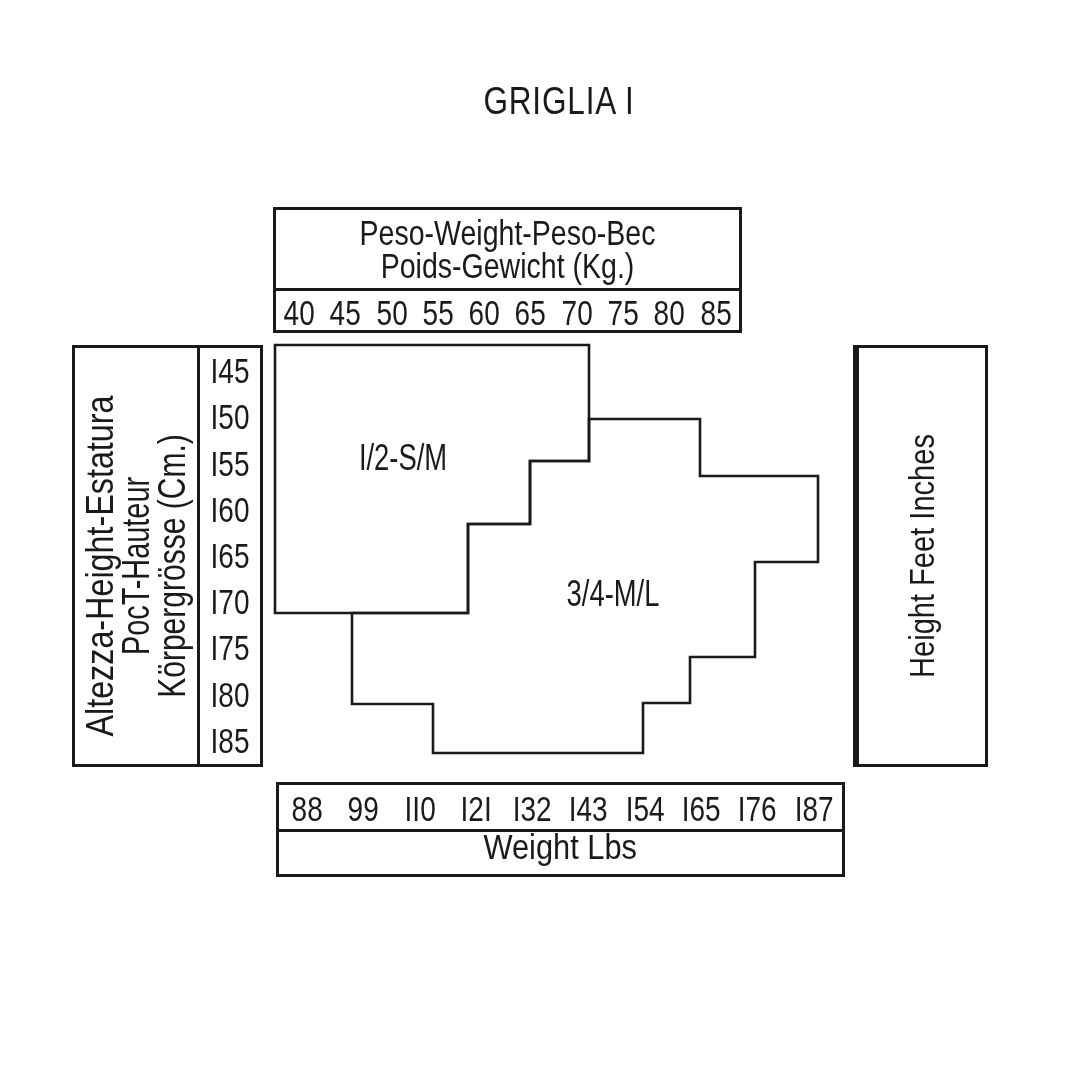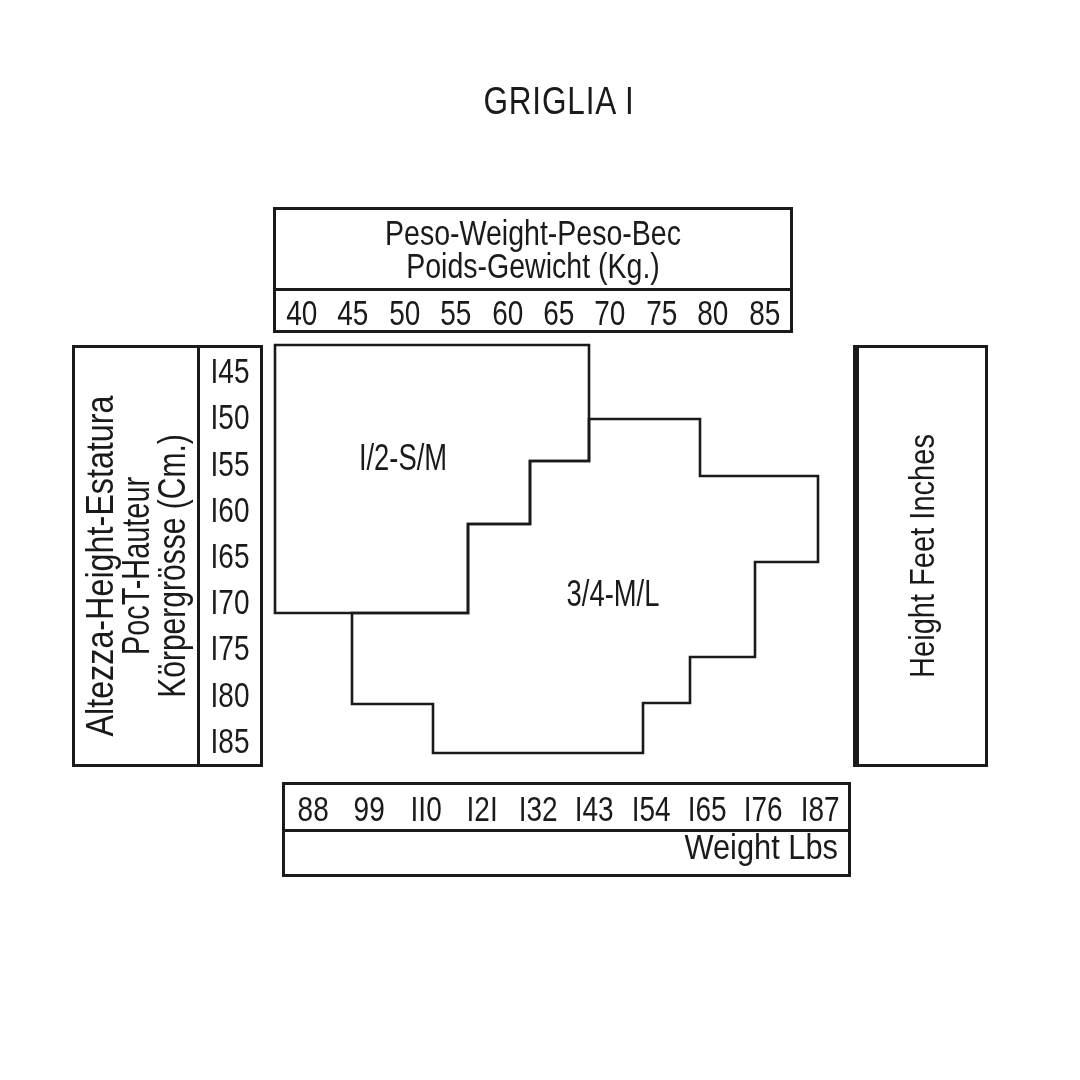--- a/index.html
+++ b/index.html
@@ -1,39 +1,39 @@
 <!DOCTYPE html>
 <html><head>
 <meta charset="utf-8">
 <style>
   html,body{margin:0;padding:0}
   body{width:1080px;height:1080px;background:#ffffff;font-family:"Liberation Sans",sans-serif;color:#1a1a1a;position:relative;overflow:hidden}
   .title{position:absolute;left:273px;top:80px;width:572px;text-align:center;font-size:38px;letter-spacing:1px;transform:scaleX(0.83)}
   .box{position:absolute;border:3px solid #1a1a1a;box-sizing:border-box;background:transparent}
-  .top-box{left:273px;top:207px;width:520px;height:126px}
+  .top-box{left:273px;top:207px;width:469px;height:126px}
   .top-head{height:78px;border-bottom:3px solid #1a1a1a;display:flex;flex-direction:column;justify-content:center;text-align:center;font-size:35px;line-height:33px}
   .top-head div{transform:scaleX(0.815)}
   .cols{display:flex;align-items:flex-end;height:42px}
   .cols span{flex:1;text-align:center;font-size:35px;transform:scaleX(0.80)}
   .left-box{left:72px;top:345px;width:191px;height:422px;display:flex}
   .left-rot{width:122px;border-right:3px solid #1a1a1a;position:relative}
   .rot-inner{position:absolute;left:50%;top:50%;transform:translate(-50%,-50%) rotate(-90deg) translateX(-10px);width:416px;text-align:center;font-size:38px;line-height:36px;white-space:nowrap}
   .rot-line-1{transform:scaleX(0.85)}
   .rot-line-2{transform:scaleX(0.76)}
   .rot-line-3{transform:scaleX(0.79)}
   .rows{flex:1;display:flex;flex-direction:column}
   .rows span{flex:1;display:flex;align-items:center;justify-content:center;font-size:35px;white-space:nowrap;transform:scaleX(0.80)}
   .right-box{left:853px;top:345px;width:135px;height:422px;display:flex}
   .right-rows{width:74px}
   .right-rows span{letter-spacing:2px}
   .right-rot{flex:1;border-left:3px solid #1a1a1a;position:relative}
   .rot-single{position:absolute;left:50%;top:50%;transform:translate(-50%,-50%) rotate(-90deg) scaleX(0.83);width:416px;text-align:center;font-size:35px;white-space:nowrap}
-  .lbs-box{left:282px;top:782px;width:569px;height:95px}
+  .lbs-box{left:276px;top:782px;width:569px;height:95px}
   .lbs-cols{height:44px;border-bottom:3px solid #1a1a1a}
-  .lbs-title{height:30px;display:flex;align-items:center;justify-content:flex-end}
+  .lbs-title{height:30px;display:flex;align-items:center;justify-content:center}
   .lbs-title span{font-size:35px;transform:scaleX(0.88)}
   #regions-svg{position:absolute;left:0;top:0}
   .region-label{position:absolute;transform:translate(-50%,-50%) scaleX(0.74);font-size:37px;white-space:nowrap}
 </style>
 </head>
 <body>
 
 <div class="title">GRIGLIA I</div>
 
 <div class="box top-box">

